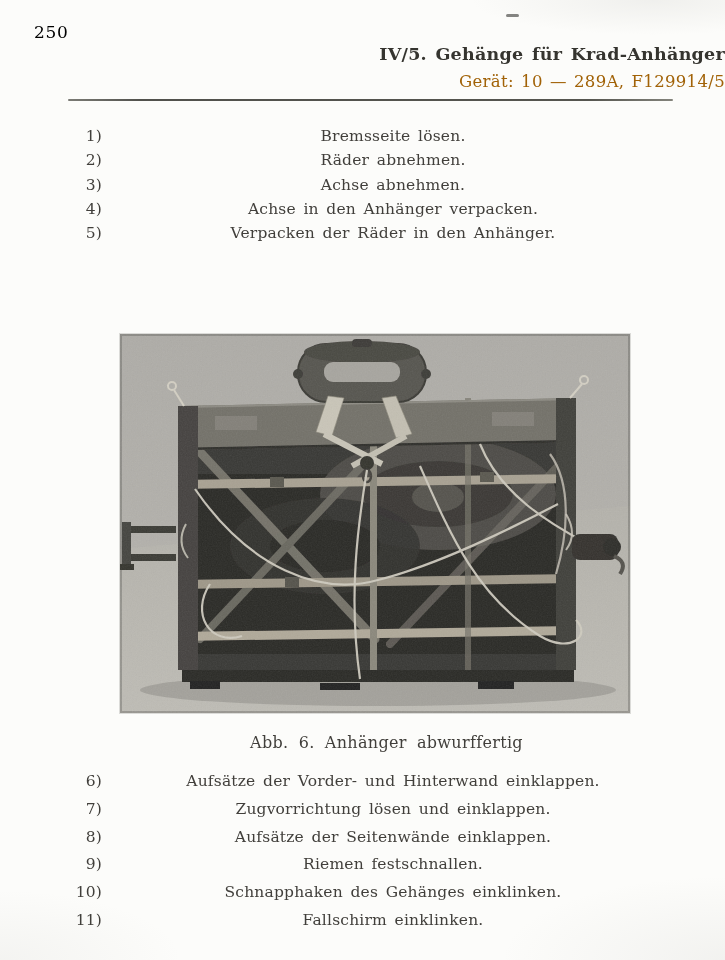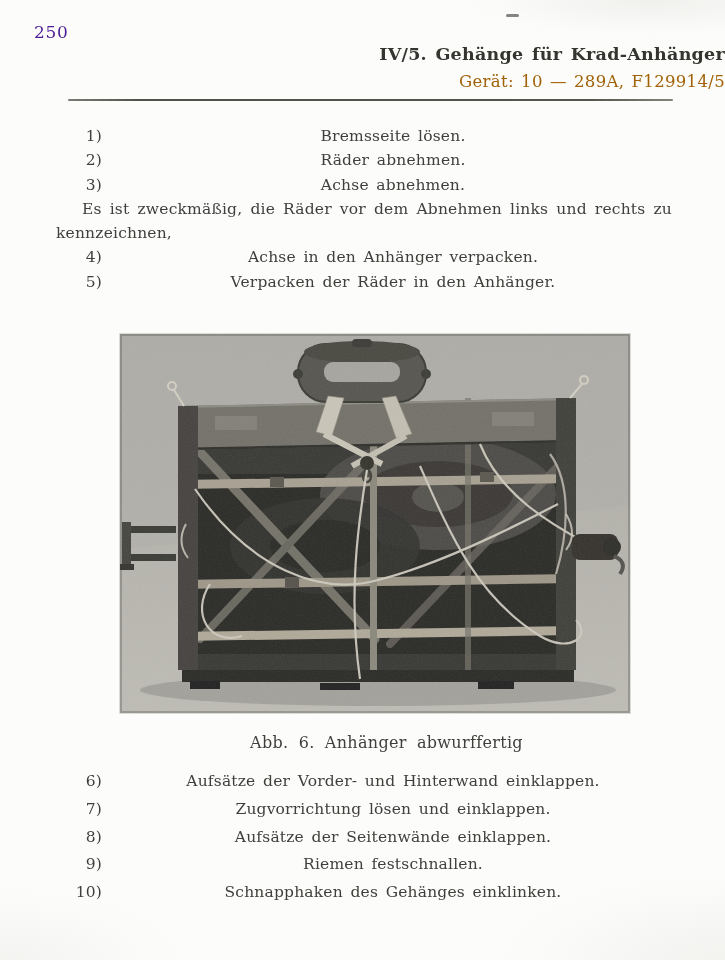--- a/index.html
+++ b/index.html
@@ -8,21 +8,21 @@
     font-family:"DejaVu Serif","Liberation Serif",serif;
     color:#3f3e3a;
     background:
       radial-gradient(260px 50px at 90% 0%, rgba(165,165,158,.14), transparent 70%),
       radial-gradient(320px 120px at 100% 100%, rgba(170,170,163,.12), transparent 70%),
       radial-gradient(260px 100px at 0% 100%, rgba(170,170,163,.10), transparent 70%),
       #fcfcfa;
   }
   .abs{position:absolute;}
   
-  .page-number{left:34px;top:22px;font-size:17px;letter-spacing:.04em;color:#4c1d95;}
+  .page-number{left:34px;top:22px;font-size:17px;letter-spacing:.04em;color:#000000;}
   .hdr{left:30px;right:0;text-align:right;}
   .title{top:44px;font-size:17.5px;font-weight:bold;color:#35342f;letter-spacing:.015em;word-spacing:.12em;}
   .subtitle{top:72px;font-size:16.5px;color:#a16207;letter-spacing:.02em;word-spacing:.1em;}
   .rule{left:68px;top:99px;width:605px;height:2px;border-radius:1px;
     background:linear-gradient(to right,#7b7b75,#51514c 12%,#55554f 86%,#83837b);}
   .artifact-dash{left:506px;top:14px;width:13px;height:3px;border-radius:2px;background:#6e6e6c;opacity:.85;}
   
   .list{left:56px;width:616px;font-size:15.5px;color:#413f3b;letter-spacing:.012em;word-spacing:.16em;}
   .list-top{top:124px;line-height:24.3px;}
   .list-bottom{top:768px;line-height:27.8px;}
@@ -54,21 +54,20 @@
     <span class="txt">Bremsseite lösen.</span>
   </div>
   <div class="row">
     <span class="num">2)</span>
     <span class="txt">Räder abnehmen.</span>
   </div>
   <div class="row">
     <span class="num">3)</span>
     <span class="txt">Achse abnehmen.</span>
   </div>
-  <div class="note-line first">Es ist zweckmäßig, die Räder vor dem Abnehmen links und rechts zu kennzeichnen,</div>
   <div class="row">
     <span class="num">4)</span>
     <span class="txt">Achse in den Anhänger verpacken.</span>
   </div>
   <div class="row">
     <span class="num">5)</span>
     <span class="txt">Verpacken der Räder in den Anhänger.</span>
   </div>
 </div>
 
@@ -218,13 +217,17 @@
     <span class="txt">Aufsätze der Seitenwände einklappen.</span>
   </div>
   <div class="row">
     <span class="num">9)</span>
     <span class="txt">Riemen festschnallen.</span>
   </div>
   <div class="row">
     <span class="num">10)</span>
     <span class="txt">Schnapphaken des Gehänges einklinken.</span>
   </div>
+  <div class="row">
+    <span class="num">11)</span>
+    <span class="txt">Fallschirm einklinken.</span>
+  </div>
 </div>
 
 </body></html>

